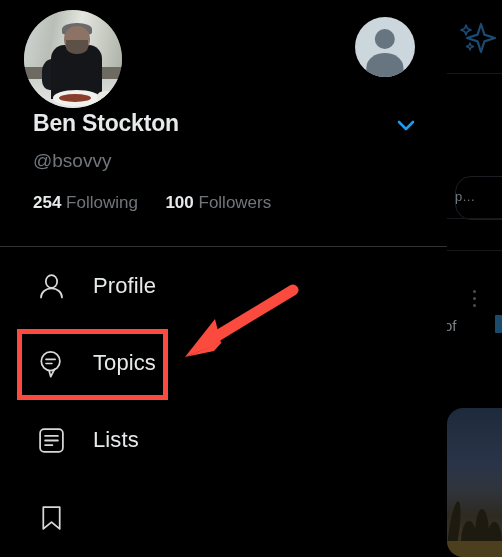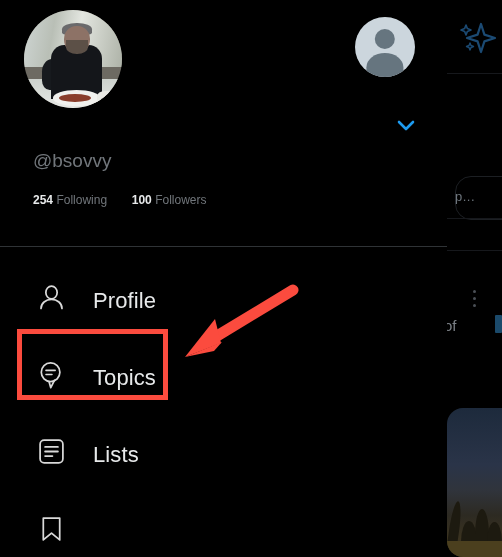--- a/index.html
+++ b/index.html
@@ -211,21 +211,21 @@
     left: 393px;
     top: 112px;
     width: 26px;
     height: 26px;
   }
 
   .stats {
     position: absolute;
     left: 33px;
     top: 193px;
-    font-size: 12px;
+    font-size: 17px;
     color: #71767b;
     white-space: nowrap;
   }
   .stats .num {
     color: #e7e9ea;
     font-weight: bold;
   }
   .stats .gap { display: inline-block; width: 18px; }
 
   .drawer-divider {
@@ -239,21 +239,21 @@
 
   .menu {
     position: absolute;
     left: 0;
     top: 258px;
     width: 447px;
   }
   .menu-item {
     position: relative;
     display: flex;
-    align-items: flex-end;
+    align-items: center;
     height: 56px;
     margin-bottom: 21px;
     padding-left: 34px;
     box-sizing: border-box;
   }
   .menu-item .mi-icon {
     width: 34px;
     height: 34px;
     flex: 0 0 34px;
     display: flex;
@@ -342,20 +342,21 @@
       <div class="ph-plate"></div>
       <div class="ph-food"></div>
       <div class="ph-cup"></div>
     </div>
 
     <div class="avatar-alt">
       <div class="head"></div>
       <div class="shoulders"></div>
     </div>
 
+    <div class="display-name">Ben Stockton</div>
     <div class="handle">@bsovvy</div>
 
     <span class="chevron">
       <svg viewBox="0 0 26 26" width="26" height="26">
         <polyline points="6,10 13,17 20,10" fill="none" stroke="#1d9bf0" stroke-width="2.6" stroke-linecap="round" stroke-linejoin="round"></polyline>
       </svg>
     </span>
 
     <div class="stats">
       <span class="num">254</span>

